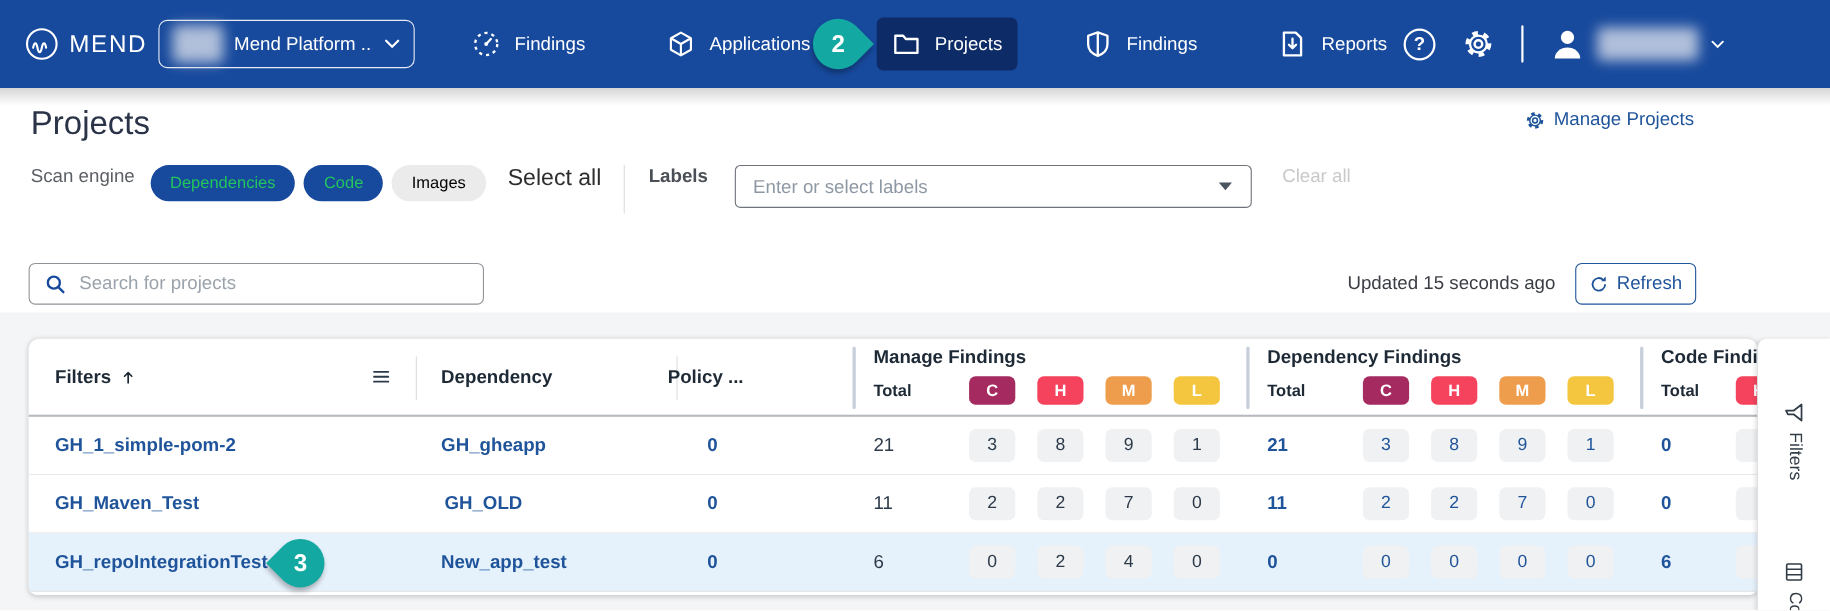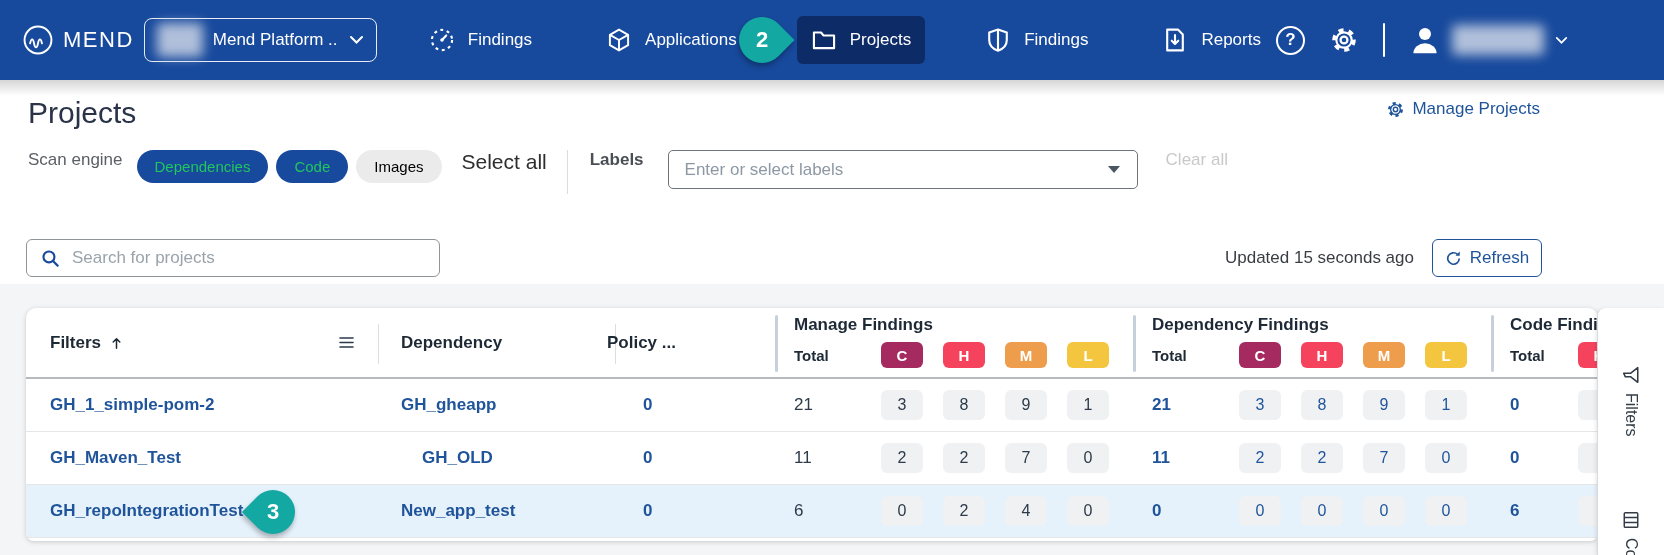--- a/index.html
+++ b/index.html
@@ -327,21 +327,21 @@
       <div class="pill blue" style="left:1213px">3</div>
       <div class="pill blue" style="left:1275px">8</div>
       <div class="pill blue" style="left:1337px">9</div>
       <div class="pill blue" style="left:1399px">1</div>
       <a class="cell link" style="left:1484px">0</a>
       <div class="pill blue" style="left:1552px"></div>
     </div>
 
     <div class="trow">
       <a class="cell link" style="left:24px">GH_Maven_Test</a>
-      <a class="cell link" style="left:396px">GH_OLD</a>
+      <a class="cell link" style="left:378px">GH_OLD</a>
       <a class="cell link" style="left:617px">0</a>
       <div class="cell" style="left:768px">11</div>
       <div class="pill" style="left:855px">2</div>
       <div class="pill" style="left:917px">2</div>
       <div class="pill" style="left:979px">7</div>
       <div class="pill" style="left:1041px">0</div>
       <a class="cell link" style="left:1126px">11</a>
       <div class="pill blue" style="left:1213px">2</div>
       <div class="pill blue" style="left:1275px">2</div>
       <div class="pill blue" style="left:1337px">7</div>

